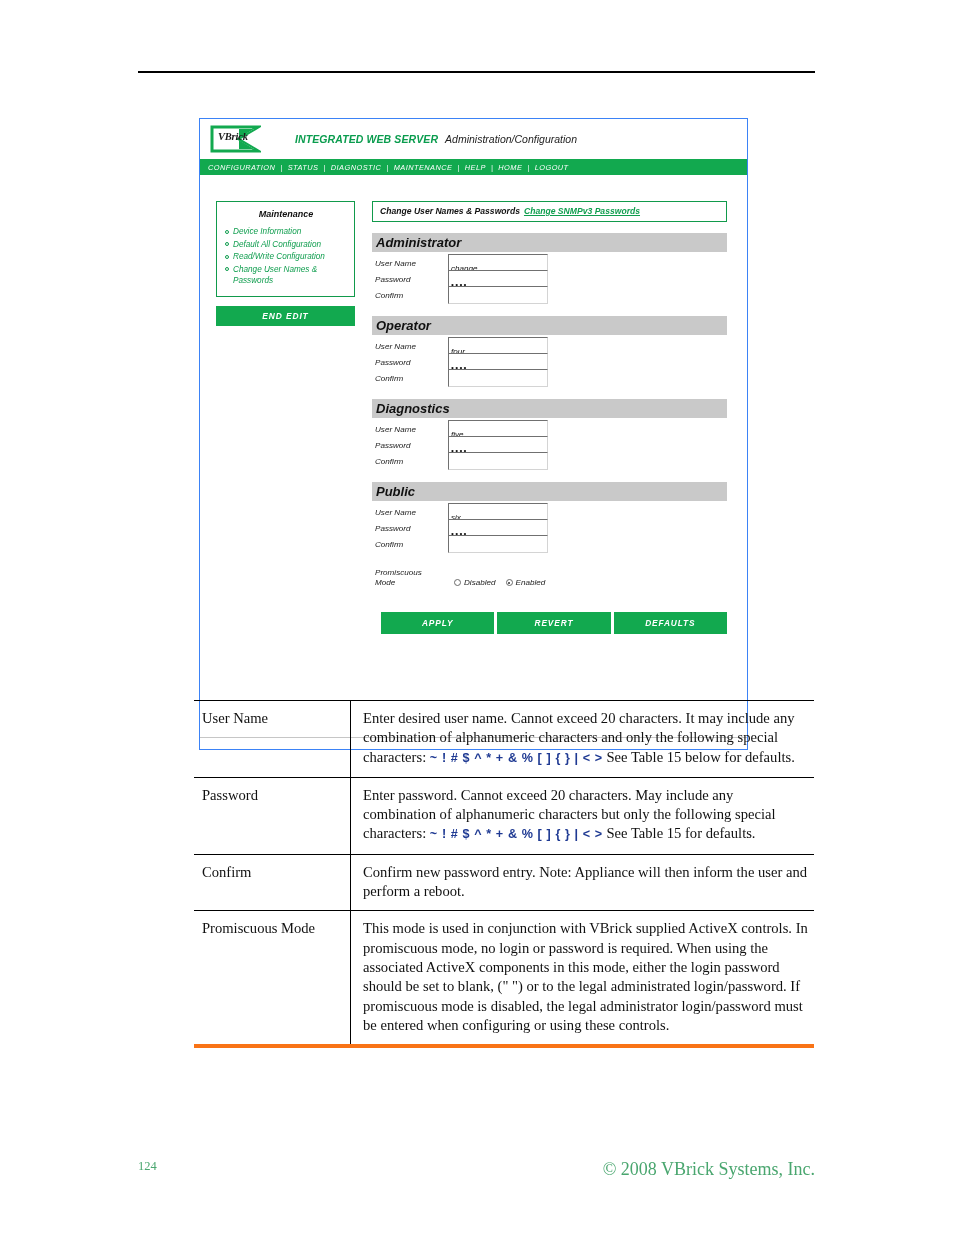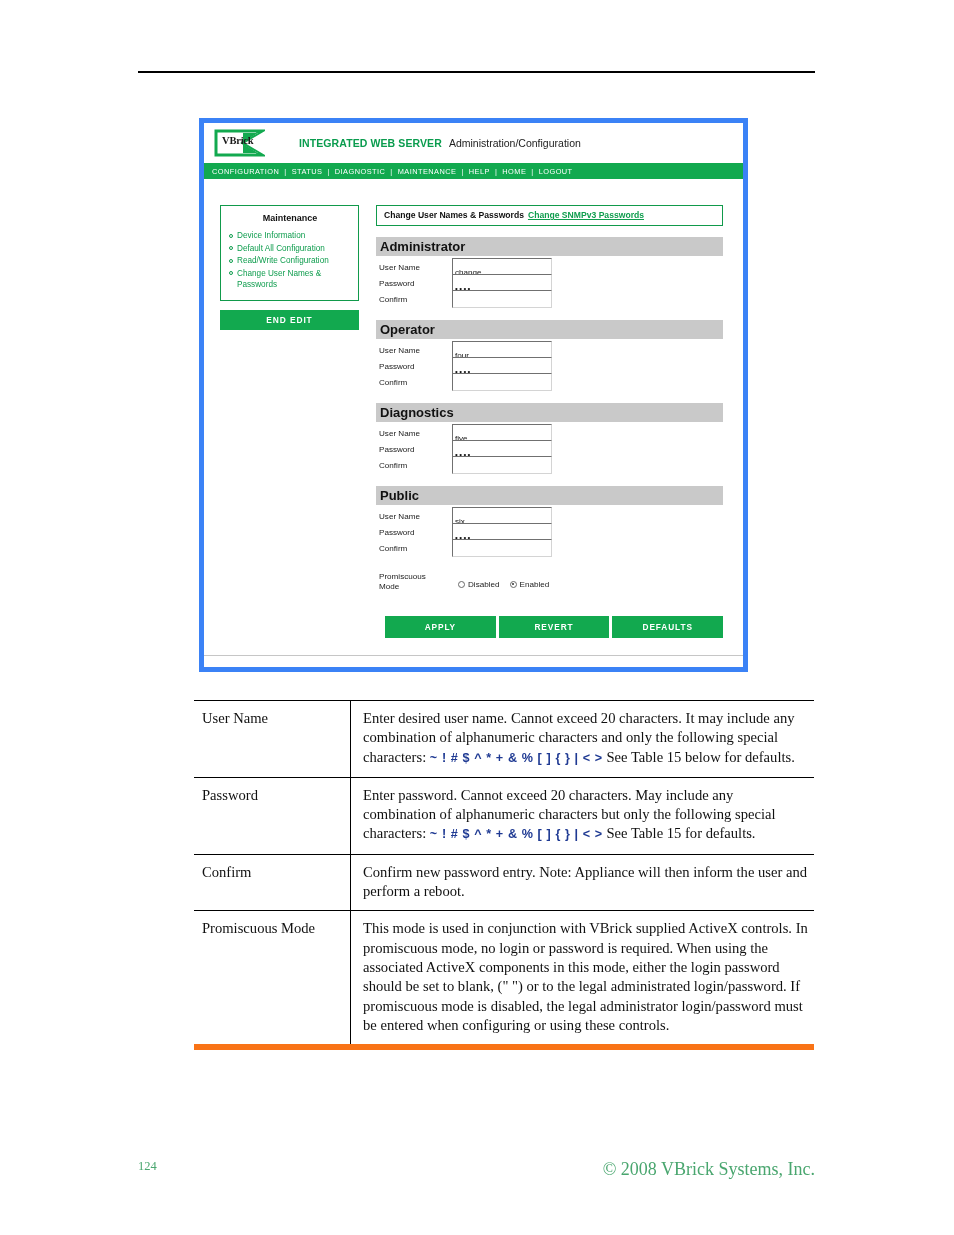--- a/index.html
+++ b/index.html
@@ -24,25 +24,26 @@
     height: 0;
     border-top: 2px solid #000000;
   }
 
   
   .shot {
     position: absolute;
     left: 199px;
     top: 118px;
     width: 549px;
-    height: 554px;
+    height: 632px;
     background: #ffffff;
-    border: 5px solid #3b82f6;
+    border: 1px solid #3b82f6;
     box-sizing: border-box;
     font-family: "Liberation Sans", sans-serif;
+    font-style: italic;
   }
 
   .shot-header {
     height: 40px;
     display: flex;
     align-items: center;
     padding-left: 9px;
     box-sizing: border-box;
   }
   .logo {
@@ -208,21 +209,21 @@
     box-sizing: border-box;
     line-height: 12px;
   }
   .field-input.pw {
     letter-spacing: 1.4px;
     font-size: 8px;
   }
 
   .promisc-row {
     display: flex;
-    align-items: center;
+    align-items: flex-end;
     margin-top: 16px;
   }
   .promisc-label {
     width: 46px;
     font-size: 8.1px;
     color: #222;
     line-height: 9.6px;
     padding-left: 3px;
     box-sizing: border-box;
     flex: 0 0 auto;
@@ -282,21 +283,21 @@
   .desc-table {
     position: absolute;
     left: 194px;
     top: 700px;
     width: 620px;
     border-collapse: collapse;
     font-family: "Liberation Serif", serif;
   }
   .desc-table td {
     border-top: 1px solid #000;
-    border-bottom: 6px solid #f97316;
+    border-bottom: 4px solid #f97316;
     vertical-align: top;
     padding: 8px 6px 9px 6px;
     font-size: 14.6px;
     line-height: 19.3px;
     color: #111;
   }
   .desc-table tr:not(:last-child) td { border-bottom: none; }
   .desc-table td.term {
     width: 142px;
     border-right: 1px solid #000;

